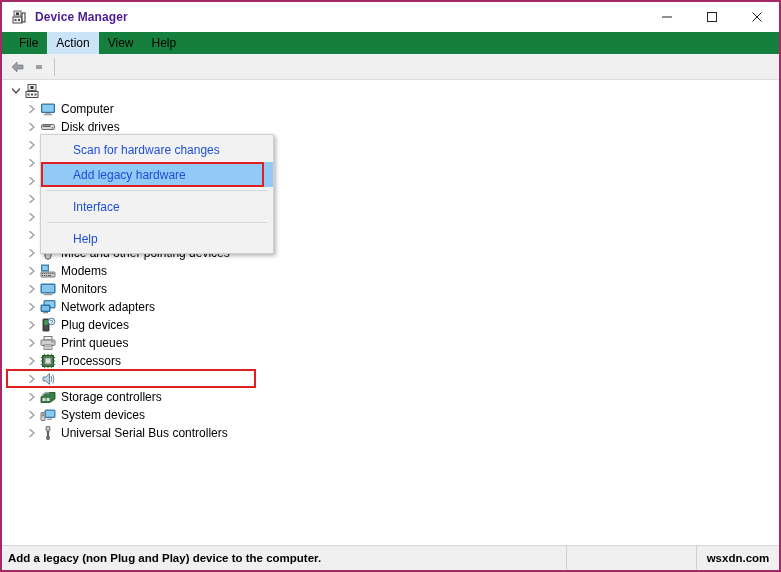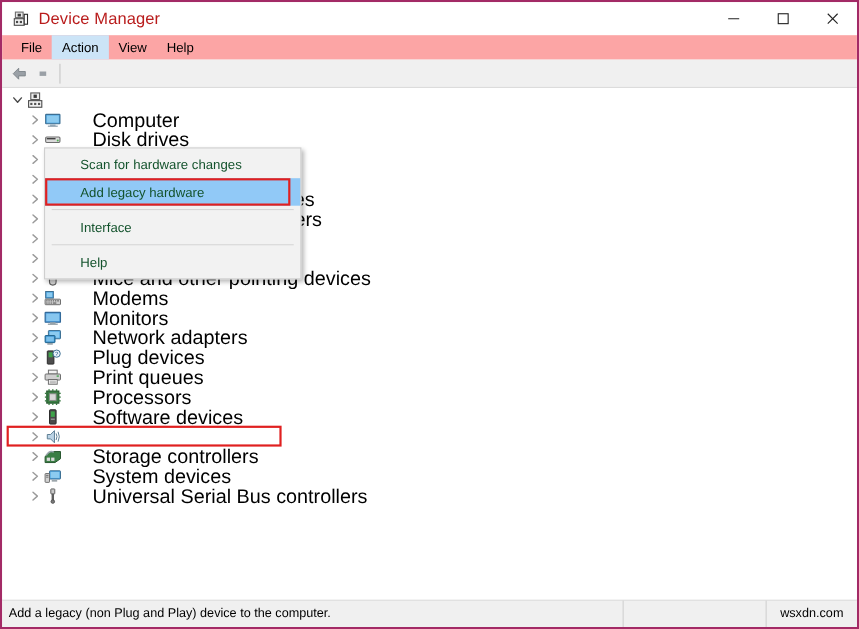--- a/index.html
+++ b/index.html
@@ -42,23 +42,24 @@
   }
   .titlebar-icon {
     width: 16px;
     height: 16px;
     margin-left: 9px;
     margin-right: 8px;
     position: relative;
     flex: 0 0 16px;
   }
   .title-text {
-    font-size: 15px;
-    color: #b91c1c;
+    font-size: 12px;
+    color: #4c1d95;
     letter-spacing: 0.1px;
+    font-weight: bold;
   }
   .win-buttons {
     position: absolute;
     right: 0;
     top: 0;
     height: 30px;
     display: flex;
   }
   .win-btn {
     width: 45px;
@@ -73,21 +74,21 @@
   }
   .win-btn svg { display: block; }
 
   
   .menubar {
     height: 22px;
     flex: 0 0 22px;
     display: flex;
     align-items: stretch;
     padding-left: 8px;
-    background: #fca5a5;
+    background: #15803d;
     position: relative;
     z-index: 40;
   }
   .menu-item {
     font-size: 12px;
     color: #000000;
     padding: 0 9px;
     display: flex;
     align-items: center;
     cursor: default;
@@ -158,24 +159,23 @@
     justify-content: center;
   }
   .tree-row .dev-icon {
     width: 16px;
     height: 16px;
     flex: 0 0 16px;
     margin-right: 5px;
     position: relative;
   }
   .tree-row .label {
-    font-size: 18px;
+    font-size: 12px;
     color: #000000;
     line-height: 16px;
-    margin-left: 23px;
   }
   .depth0 { padding-left: 6px; }
   .depth1 { padding-left: 22px; }
 
   .tree-row.boxed .boxwrap {
     position: absolute;
     left: 4px;
     top: -1px;
     height: 19px;
     border: 2px solid #e02020;
@@ -194,21 +194,21 @@
     box-shadow: 2px 2px 4px rgba(0,0,0,0.28);
     z-index: 60;
     padding: 2px 0 2px 0;
   }
   .dd-item {
     height: 25px;
     display: flex;
     align-items: center;
     padding-left: 32px;
     font-size: 12px;
-    color: #14532d;
+    color: #1d4ed8;
     cursor: default;
     position: relative;
   }
   .dd-item.highlight {
     background: #91c9f7;
   }
   .dd-item.highlight .redbox {
     position: absolute;
     left: 0px;
     top: 0px;
@@ -227,20 +227,21 @@
   
   .statusbar {
     height: 24px;
     flex: 0 0 24px;
     background: #f0f0f0;
     border-top: 1px solid #d8d8d8;
     display: flex;
     align-items: stretch;
     font-size: 11.5px;
     color: #000000;
+    font-weight: bold;
   }
   .sb-pane {
     display: flex;
     align-items: center;
     padding-left: 6px;
     box-sizing: border-box;
   }
   .sb-pane.p1 { flex: 0 0 565px; border-right: 1px solid #d0d0d0; }
   .sb-pane.p2 { flex: 0 0 130px; border-right: 1px solid #d0d0d0; }
   .sb-pane.p3 { flex: 1 1 auto; justify-content: center; padding-left: 0; }
@@ -583,33 +584,20 @@
                   <rect x="0.8" y="7.4" width="1.8" height="1.2"></rect>
                   <rect x="0.8" y="10.8" width="1.8" height="1.2"></rect>
                   <rect x="13.4" y="4" width="1.8" height="1.2"></rect>
                   <rect x="13.4" y="7.4" width="1.8" height="1.2"></rect>
                   <rect x="13.4" y="10.8" width="1.8" height="1.2"></rect>
                 </g>
               </svg></span>
           <span class="label">Processors</span>
         </div>
 
-        <div class="tree-row depth1">
-          <span class="expander">
-              <svg width="12" height="12" viewBox="0 0 12 12">
-                <path d="M4 2.5 L8 6 L4 9.5" fill="none" stroke="#9b9b9b" stroke-width="1.3" stroke-linecap="round" stroke-linejoin="round"></path>
-              </svg>
-            </span>
-          <span class="dev-icon"><svg width="16" height="16" viewBox="0 0 16 16">
-                <rect x="5" y="1.5" width="6" height="13" rx="0.7" fill="#4a4a4a" stroke="#2a2a2a" stroke-width="0.9"></rect>
-                <rect x="6.2" y="3" width="3.6" height="5" fill="#3ea34a"></rect>
-                <rect x="6.2" y="9.5" width="3.6" height="1.2" fill="#9a9a9a"></rect>
-              </svg></span>
-          <span class="label">Software devices</span>
-        </div>
 
         <div class="tree-row depth1 boxed">
           <span class="boxwrap" style="width:250px"></span>
           <span class="expander">
               <svg width="12" height="12" viewBox="0 0 12 12">
                 <path d="M4 2.5 L8 6 L4 9.5" fill="none" stroke="#9b9b9b" stroke-width="1.3" stroke-linecap="round" stroke-linejoin="round"></path>
               </svg>
             </span>
           <span class="dev-icon"><svg width="16" height="16" viewBox="0 0 16 16">
                 <path d="M3 6 L6 6 L9.5 2.5 L9.5 13.5 L6 10 L3 10 Z" fill="#bcd4e6" stroke="#5d7d94" stroke-width="0.9" stroke-linejoin="round"></path>

